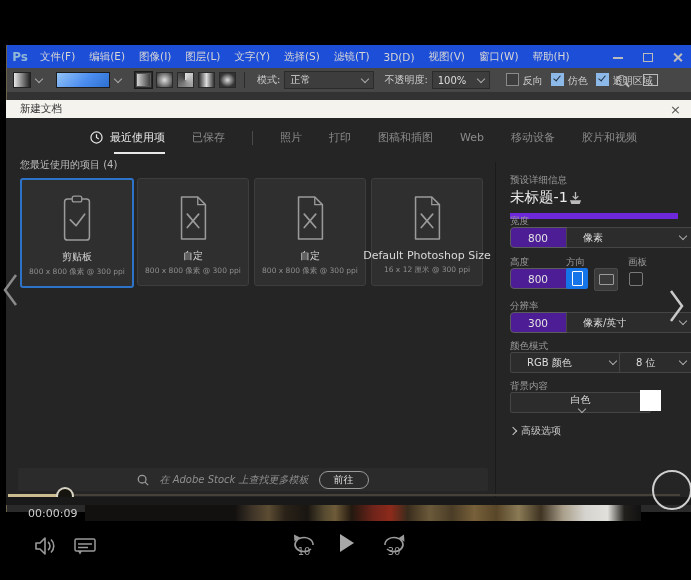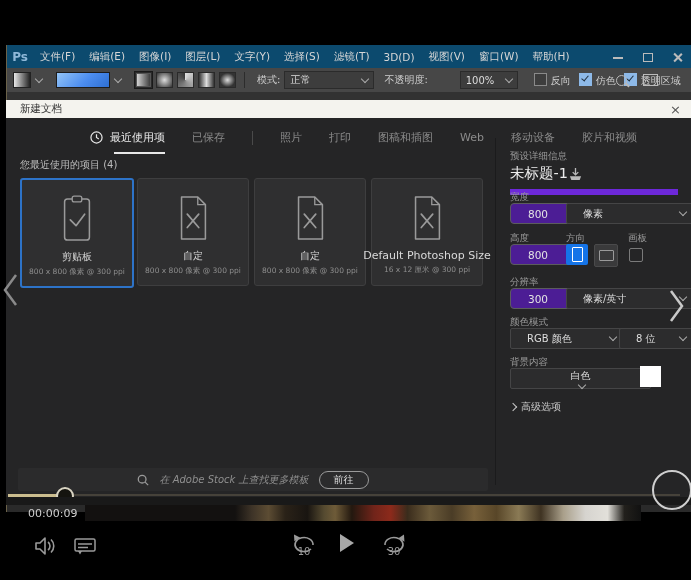--- a/index.html
+++ b/index.html
@@ -2,21 +2,21 @@
 <html><head>
 <meta charset="utf-8">
 <style>
   html,body{margin:0;padding:0;background:#000;}
   .stage{position:relative;width:691px;height:580px;background:#000;overflow:hidden;
          font-family:"DejaVu Sans","Liberation Sans",sans-serif;color:#ddd;}
   .abs{position:absolute;}
 
   
   .ps-window{left:6px;top:45px;width:685px;height:467px;background:#2a2a2a;border-left:1px solid #6b6249;}
-  .menubar{left:0;top:0;width:685px;height:23px;background:#0c4a6e;display:flex;align-items:center;border-bottom:1px solid #2a2a2a;}
+  .menubar{left:0;top:0;width:685px;height:23px;background:#1d4ed8;display:flex;align-items:center;border-bottom:1px solid #2a2a2a;}
   .ps-logo{width:26px;text-align:center;font-weight:bold;font-size:12px;color:#8fb8d8;}
   .menu-item{font-size:10.5px;color:#d6d6d6;margin:0 7px;white-space:nowrap;}
   .win-controls{position:absolute;right:8px;top:0;height:23px;display:flex;align-items:center;gap:18px;}
   .wc{width:12px;height:12px;position:relative;display:inline-block;}
   .wc-min::after{content:"";position:absolute;left:1px;top:6px;width:10px;height:2px;background:#bbb;}
   .wc-max::after{content:"";position:absolute;left:1px;top:2px;width:8px;height:7px;border:1.5px solid #bbb;}
   .wc-close::before,.wc-close::after{content:"";position:absolute;left:5px;top:1px;width:1.8px;height:11px;background:#bbb;}
   .wc-close::before{transform:rotate(45deg);} .wc-close::after{transform:rotate(-45deg);}
 
   .optionsbar{left:0;top:23px;width:685px;height:24px;background:#474747;display:flex;align-items:center;border-bottom:1px solid #1f1f1f;}
@@ -56,21 +56,21 @@
   .card-name{font-size:10px;color:#d9d9d9;margin-top:6px;white-space:nowrap;}
   .card-name.small{font-size:11px;}
   .card-meta{font-size:7.5px;color:#8e8e8e;margin-top:3px;white-space:nowrap;}
 
   .stockbar{position:absolute;left:12px;top:350px;width:470px;height:23px;background:#2b2b2c;border-radius:2px;
             display:flex;align-items:center;justify-content:center;gap:10px;}
   .stock-ph{font-size:10px;font-style:italic;color:#8f8f8f;}
   .go-btn{border:1px solid #9a9a9a;border-radius:11px;color:#ddd;font-size:10px;padding:1px 14px;}
 
   
-  .panel{position:absolute;left:489px;top:20px;width:196px;height:347px;border-left:1px solid #1b1b1c;}
+  .panel{position:absolute;left:489px;top:44px;width:196px;height:347px;border-left:1px solid #1b1b1c;}
   .plabel{font-size:9.5px;color:#9a9a9a;}
   .pinput{background:#4c1d95;border:1px solid #5c5c5d;color:#e3e3e3;font-size:10.5px;width:48px;height:19px;
           display:flex;align-items:center;padding-left:17px;border-radius:4px;}
   .pselect{background:#2c2c2d;border:1px solid #454546;color:#dedede;font-size:10px;height:19px;border-radius:2px;
            display:flex;align-items:center;justify-content:space-between;padding:0 16px;}
   .docname{font-size:14.5px;color:#ececec;}
   .orient-btn{width:22px;height:21px;border-radius:2px;display:flex;align-items:center;justify-content:center;}
   .orient-btn.portrait{background:#1574e8;}
   .orient-btn.landscape{background:#3a3a3b;border:1px solid #4a4a4b;}
   .ob-rect-p{width:9px;height:13px;border:1.5px solid #fff;border-radius:1px;}
@@ -138,21 +138,21 @@
       <span class="gtype" style="background-image:conic-gradient(#ddd,#333);"></span>
       <span class="gtype" style="background-image:linear-gradient(90deg,#333,#ddd,#333);"></span>
       <span class="gtype" style="background-image:radial-gradient(closest-side,#ddd,#333);"></span>
       <span class="sep"></span>
       <span class="bar-label">模式:</span>
       <span class="ps-select" style="width:78px;">
         <span>正常</span>
           <span class="chev"></span>
       </span>
       <span class="bar-label" style="margin-left:10px;">不透明度:</span>
-      <span class="ps-select" style="width:46px;margin-left:28px;">
+      <span class="ps-select" style="width:46px;">
         <span>100%</span>
           <span class="chev"></span>
       </span>
       <span style="width:12px"></span>
       <span class="bar-label"><span class="cb"></span><span>反向</span></span>
       <span class="bar-label"><span class="cb checked"></span><span>仿色</span></span>
       <span class="bar-label"><span class="cb checked"></span><span>透明区域</span></span>
       <span style="position:absolute;right:34px;display:flex;gap:16px;align-items:center;">
         <span class="mag"></span>
         <span class="wsicon"></span>

